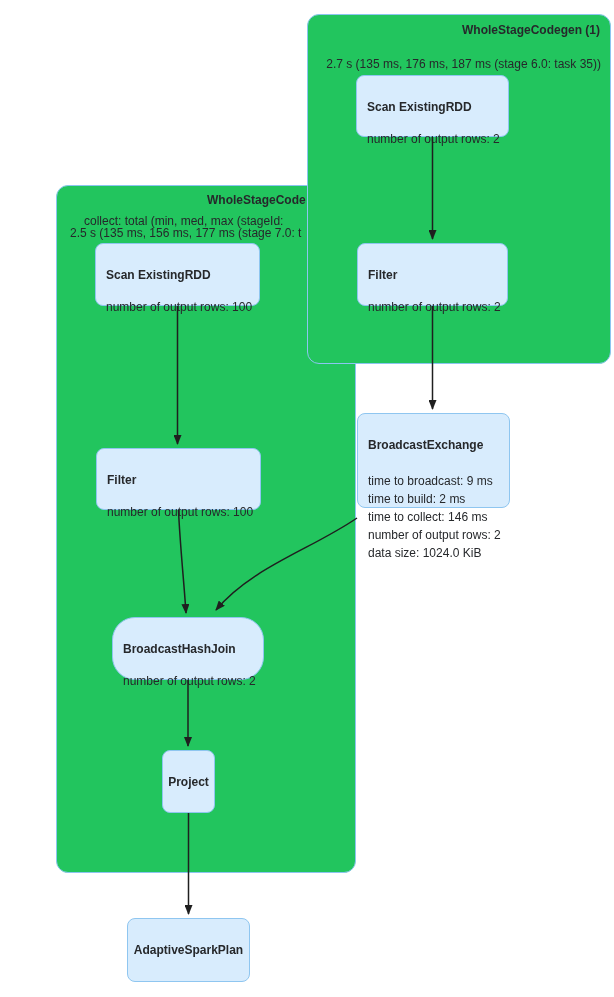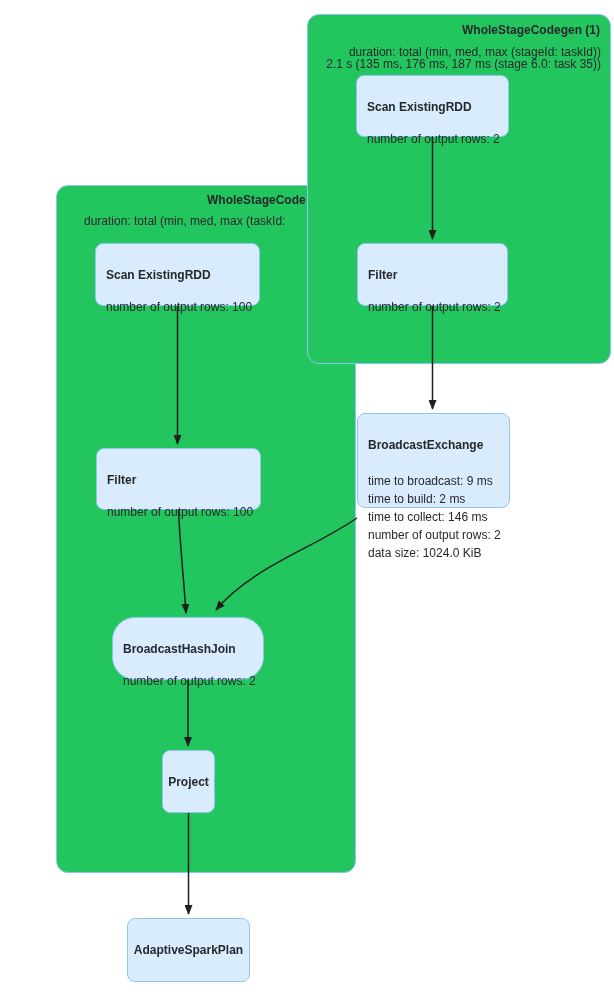--- a/index.html
+++ b/index.html
@@ -52,27 +52,27 @@
   }
   .edge { fill: none; stroke: #1f1f1f; stroke-width: 1.5px; }
 </style>
 </head>
 <body>
 
 <div class="canvas">
 
   <div class="cluster cluster-wsc2">
     <div class="cluster-label cluster-title" style="left:150px; top:8px;">WholeStageCode</div>
-    <div class="cluster-label" style="left:27px; top:29px;">duration: total (min, med, max (taskId:</div>
+    <div class="cluster-label" style="left:27px; top:29px;">collect: total (min, med, max (stageId:</div>
+    <div class="cluster-label" style="left:13px; top:41px;">2.5 s (135 ms, 156 ms, 177 ms (stage 7.0: t</div>
   </div>
 
   <div class="cluster cluster-wsc1">
     <div class="cluster-label cluster-title" style="right:10px; top:9px;">WholeStageCodegen (1)</div>
-    <div class="cluster-label" style="right:9px; top:31px;">duration: total (min, med, max (stageId: taskId))</div>
-    <div class="cluster-label" style="right:9px; top:43px;">2.1 s (135 ms, 176 ms, 187 ms (stage 6.0: task 35))</div>
+    <div class="cluster-label" style="right:9px; top:43px;">2.7 s (135 ms, 176 ms, 187 ms (stage 6.0: task 35))</div>
   </div>
 
   <div class="node node-scan1">
     <div class="node-title">Scan ExistingRDD</div>
     <div class="node-metrics">number of output rows: 2</div>
   </div>
 
   <div class="node node-filter1">
     <div class="node-title">Filter</div>
     <div class="node-metrics">number of output rows: 2</div>

